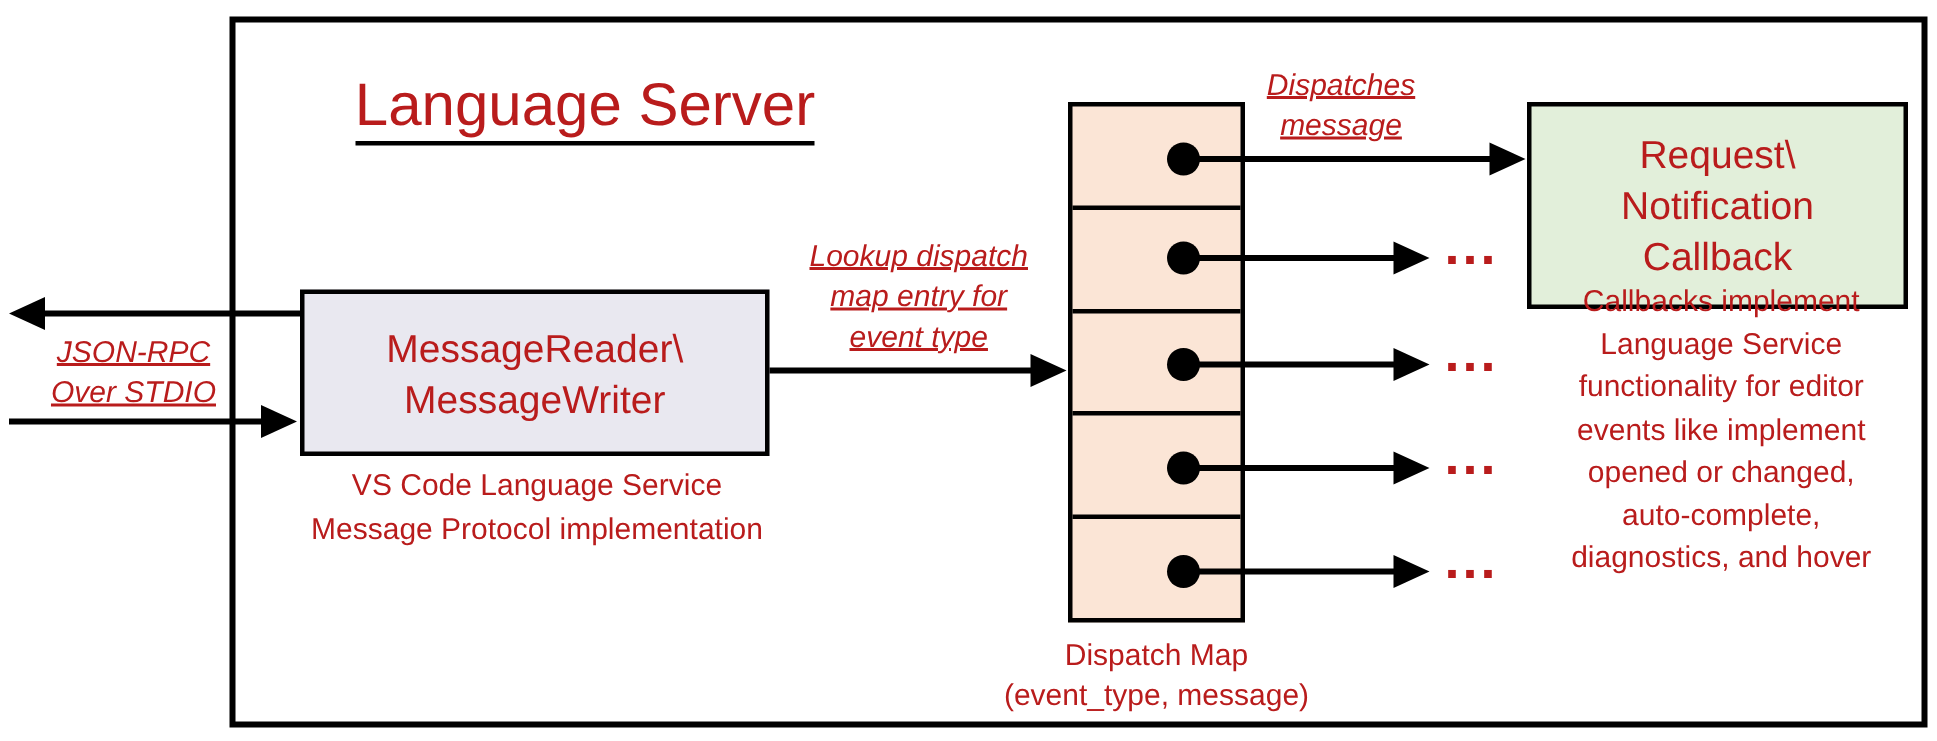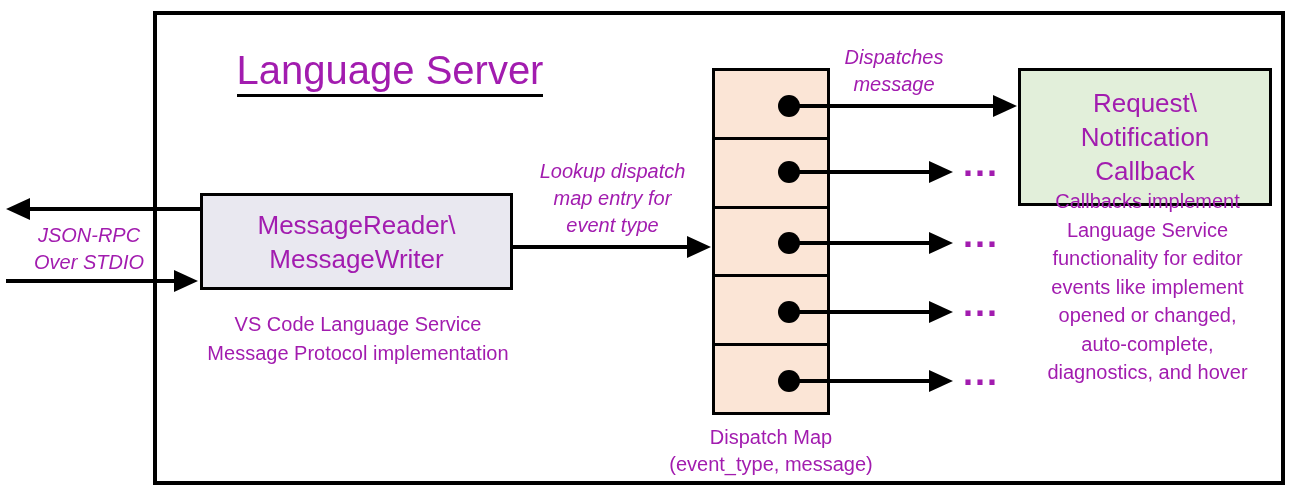--- a/index.html
+++ b/index.html
@@ -1,38 +1,38 @@
 <!DOCTYPE html>
 <html style="--peach: #FBE5D6; --green: #E2EFDA; --lavender: #E9E8F0; --line: #000000;"><head>
 <meta charset="utf-8">
 <style>
   html,body{margin:0;padding:0;background:#fff;}
   #canvas{
     position:relative;
     width:1291px;height:494px;
     background:#fff;
     font-family:"Liberation Sans", sans-serif;
-    color:#a21caf;
+    color:#b91c1c;
     overflow:hidden;
   }
   .abs{position:absolute;}
   #outer-box{
     left:153px;top:11px;width:1132px;height:474px;
     border:4px solid #000;box-sizing:border-box;background:#fff;
   }
   #title{
     left:225px;top:47px;width:330px;text-align:center;
     font-size:40px;line-height:46px;
   }
   #title .title-text{border-bottom:3px solid #000;padding-bottom:2px;}
   .lbl{font-size:20px;line-height:27px;text-align:center;}
-  .italic{font-style:italic;}
+  .italic{font-style:italic;text-decoration:underline;}
   #stdio-label{left:18px;top:222px;width:142px;}
   #reader-box{
-    left:200px;top:193px;width:313px;height:97px;
+    left:200px;top:193px;width:313px;height:111px;
     background:var(--lavender,#E9E8F0);
     border:3px solid #000;box-sizing:border-box;
     display:flex;flex-direction:column;justify-content:center;align-items:center;
     font-size:26px;line-height:34px;text-align:center;
   }
   #reader-caption{left:168px;top:310px;width:380px;line-height:29px;text-align:center;}
   #lookup-label{left:510px;top:158px;width:205px;}
   #dispatch-map{
     left:712px;top:68px;width:118px;height:347px;
     background:var(--peach,#FBE5D6);

